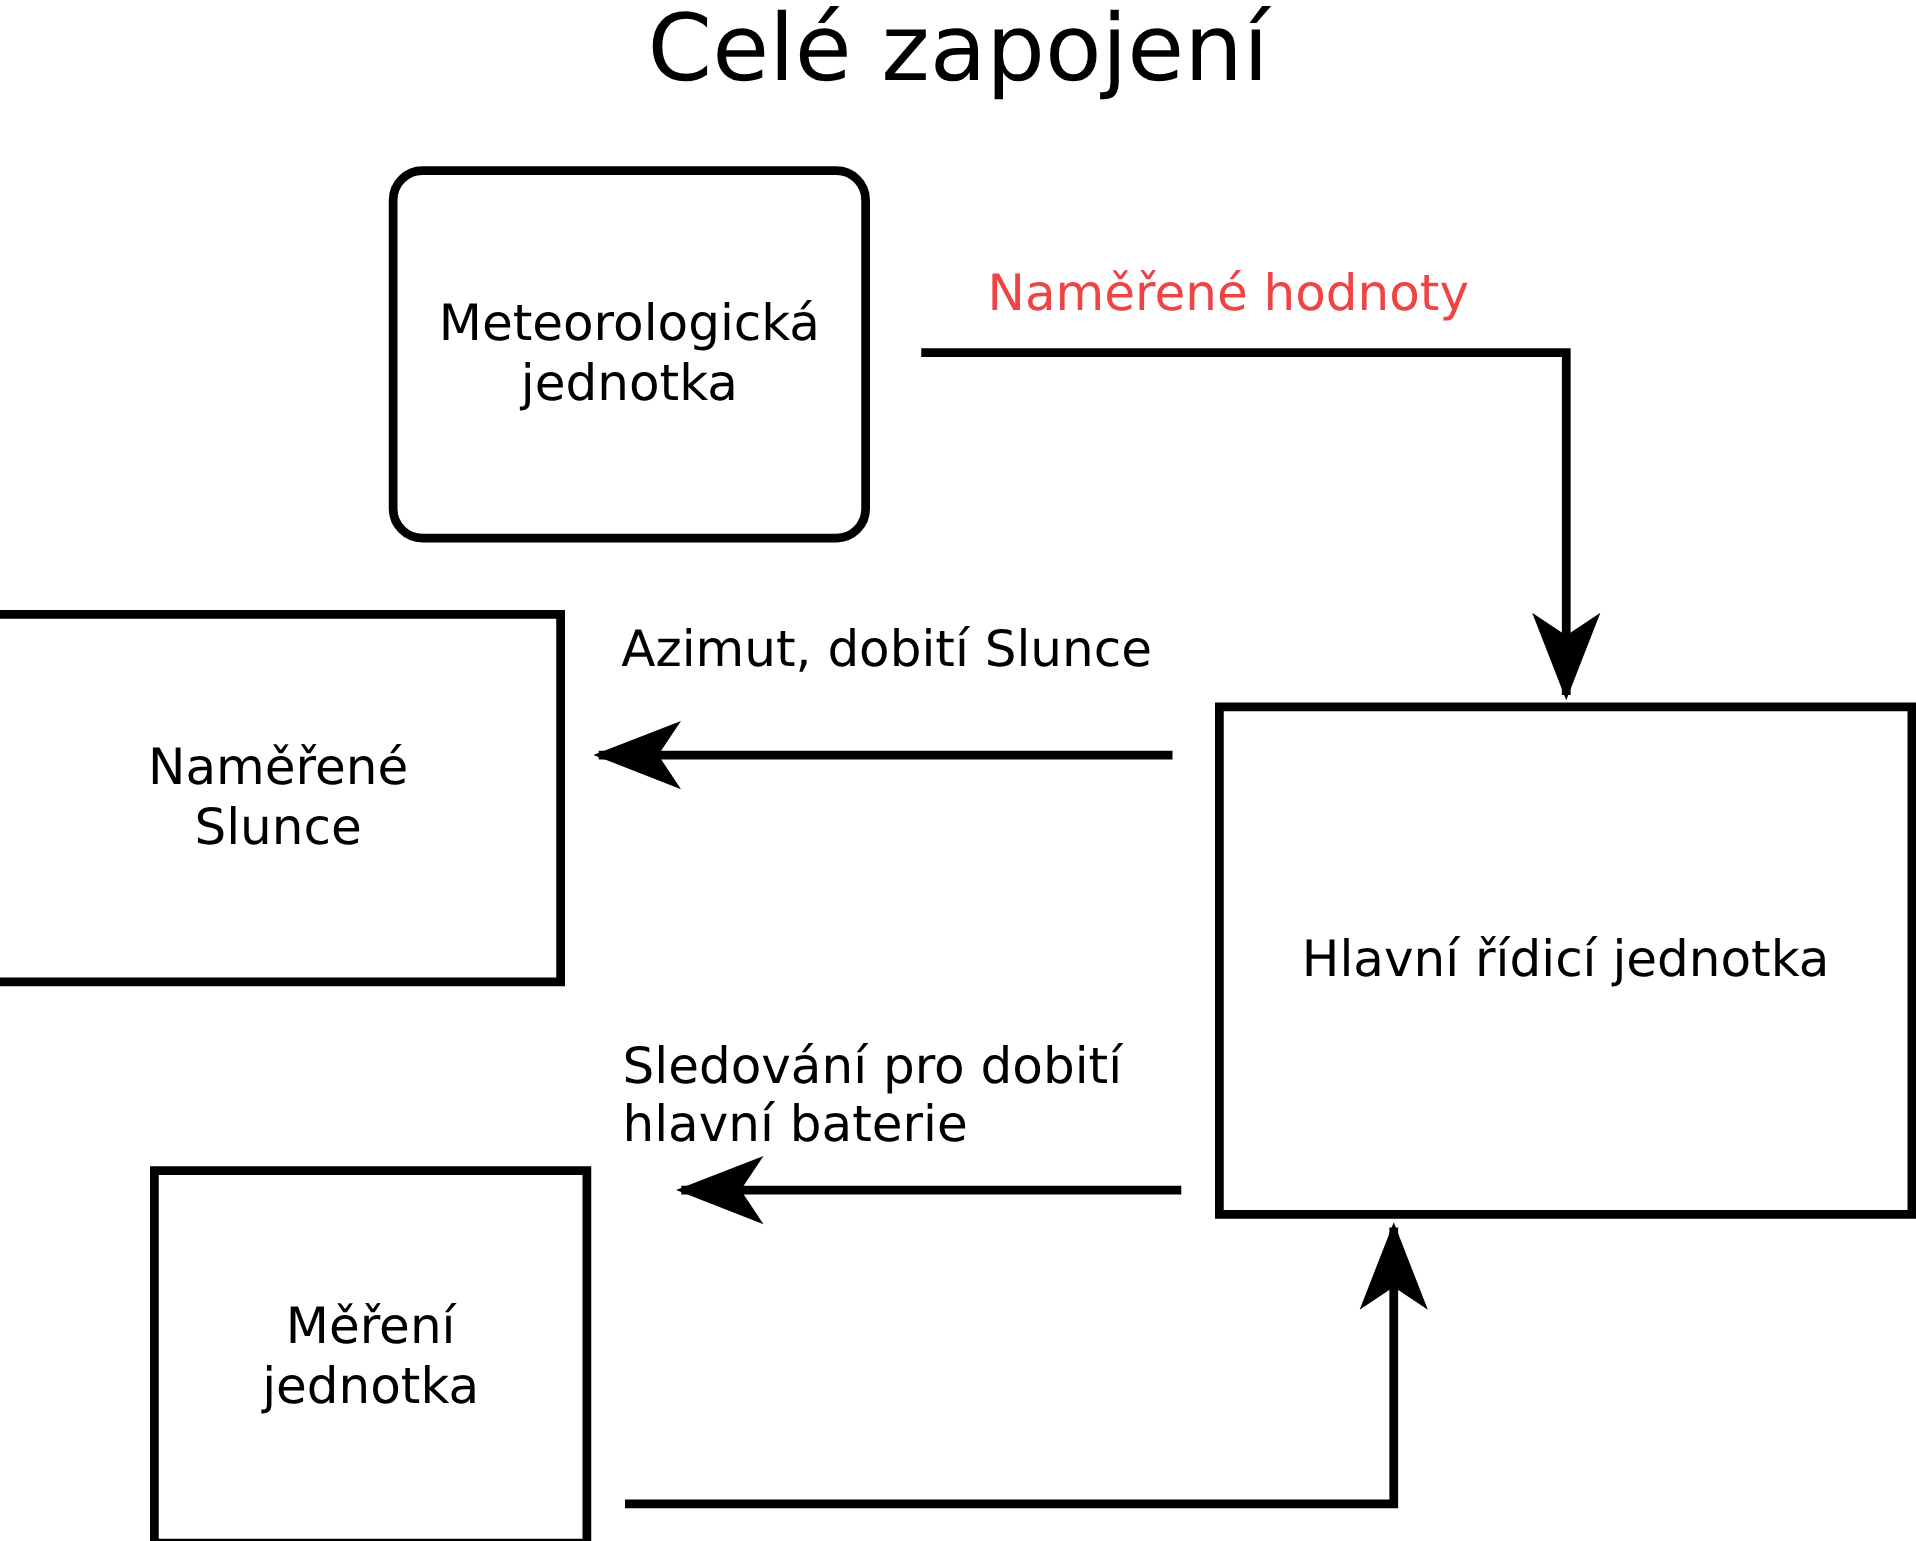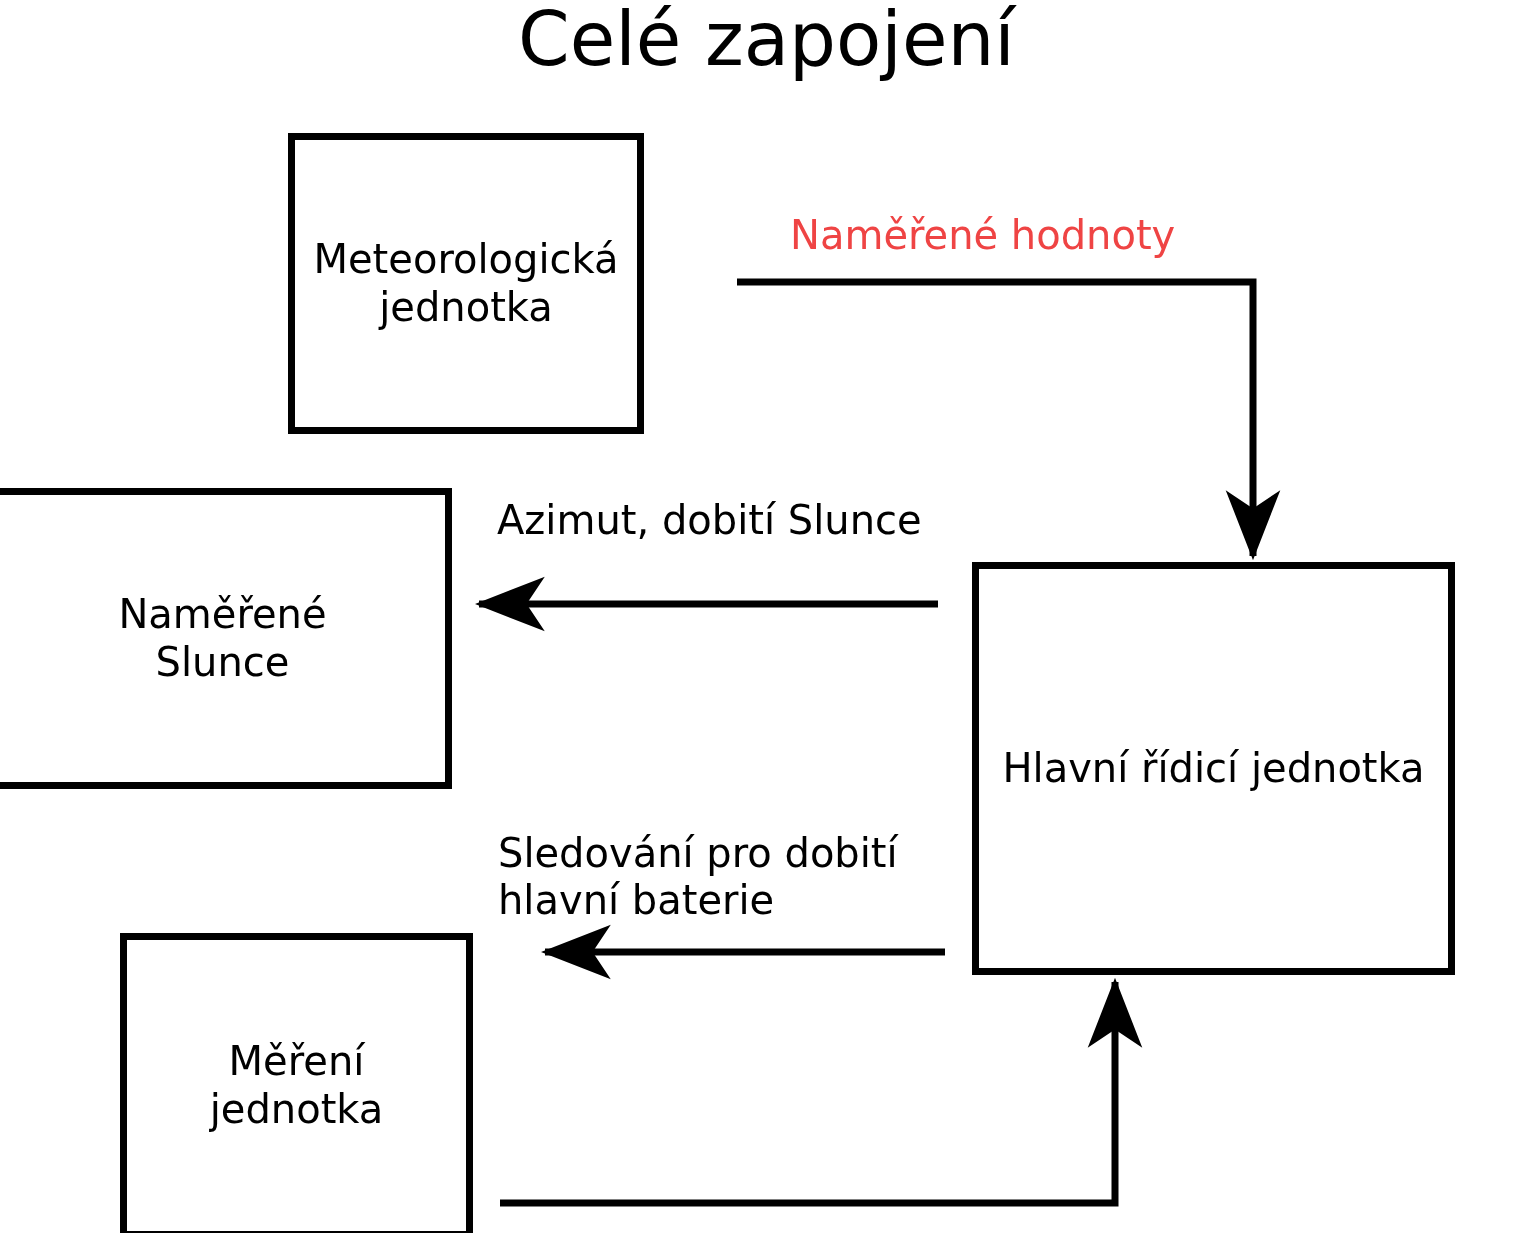--- a/index.html
+++ b/index.html
@@ -87,31 +87,31 @@
       <path d="M945,952 L545,952" fill="none" stroke="#000000" stroke-width="7" marker-end="url(#arrowhead)"></path>
     </g>
 
     <g>
       <path d="M500,1203 L1115,1203 L1115,982" fill="none" stroke="#000000" stroke-width="7" marker-end="url(#arrowhead)"></path>
     </g>
   </svg>
 
   <div class="diagram-title">Celé zapojení</div>
 
-  <div class="node-box" id="node-meteo" style="left: 288px; top: 133px; width: 356px; height: 301px; border-width: 7px; border-color: rgb(0, 0, 0);">
+  <div class="node-box" id="node-meteo" style="left: 311px; top: 133px; width: 385px; height: 301px; border-width: 7px; border-color: rgb(0, 0, 0); border-radius: 27px;">
     <span class="node-label">Meteorologická
 jednotka</span>
   </div>
 
   <div class="node-box" id="node-sun" style="left: -7px; top: 488px; width: 459px; height: 301px; border-width: 7px; border-color: rgb(0, 0, 0);">
     <span class="node-label">Naměřené
 Slunce</span>
   </div>
 
-  <div class="node-box" id="node-main" style="left: 972px; top: 562px; width: 483px; height: 413px; border-width: 7px; border-color: rgb(0, 0, 0);">
+  <div class="node-box" id="node-main" style="left: 972px; top: 562px; width: 561px; height: 413px; border-width: 7px; border-color: rgb(0, 0, 0);">
     <span class="node-label">Hlavní řídicí jednotka</span>
   </div>
 
   <div class="node-box" id="node-energy" style="left: 120px; top: 933px; width: 353px; height: 305px; border-width: 7px; border-color: rgb(0, 0, 0);">
     <span class="node-label">Měření
 jednotka</span>
   </div>
 
   <div class="edge-label" id="edge-label-0" style="left: 790px; top: 212px; text-align: right; color: #ef4444;">Naměřené hodnoty</div>
   <div class="edge-label" id="edge-label-1" style="left: 497px; top: 497px; text-align: left; color: rgb(0, 0, 0);">Azimut, dobití Slunce</div>

